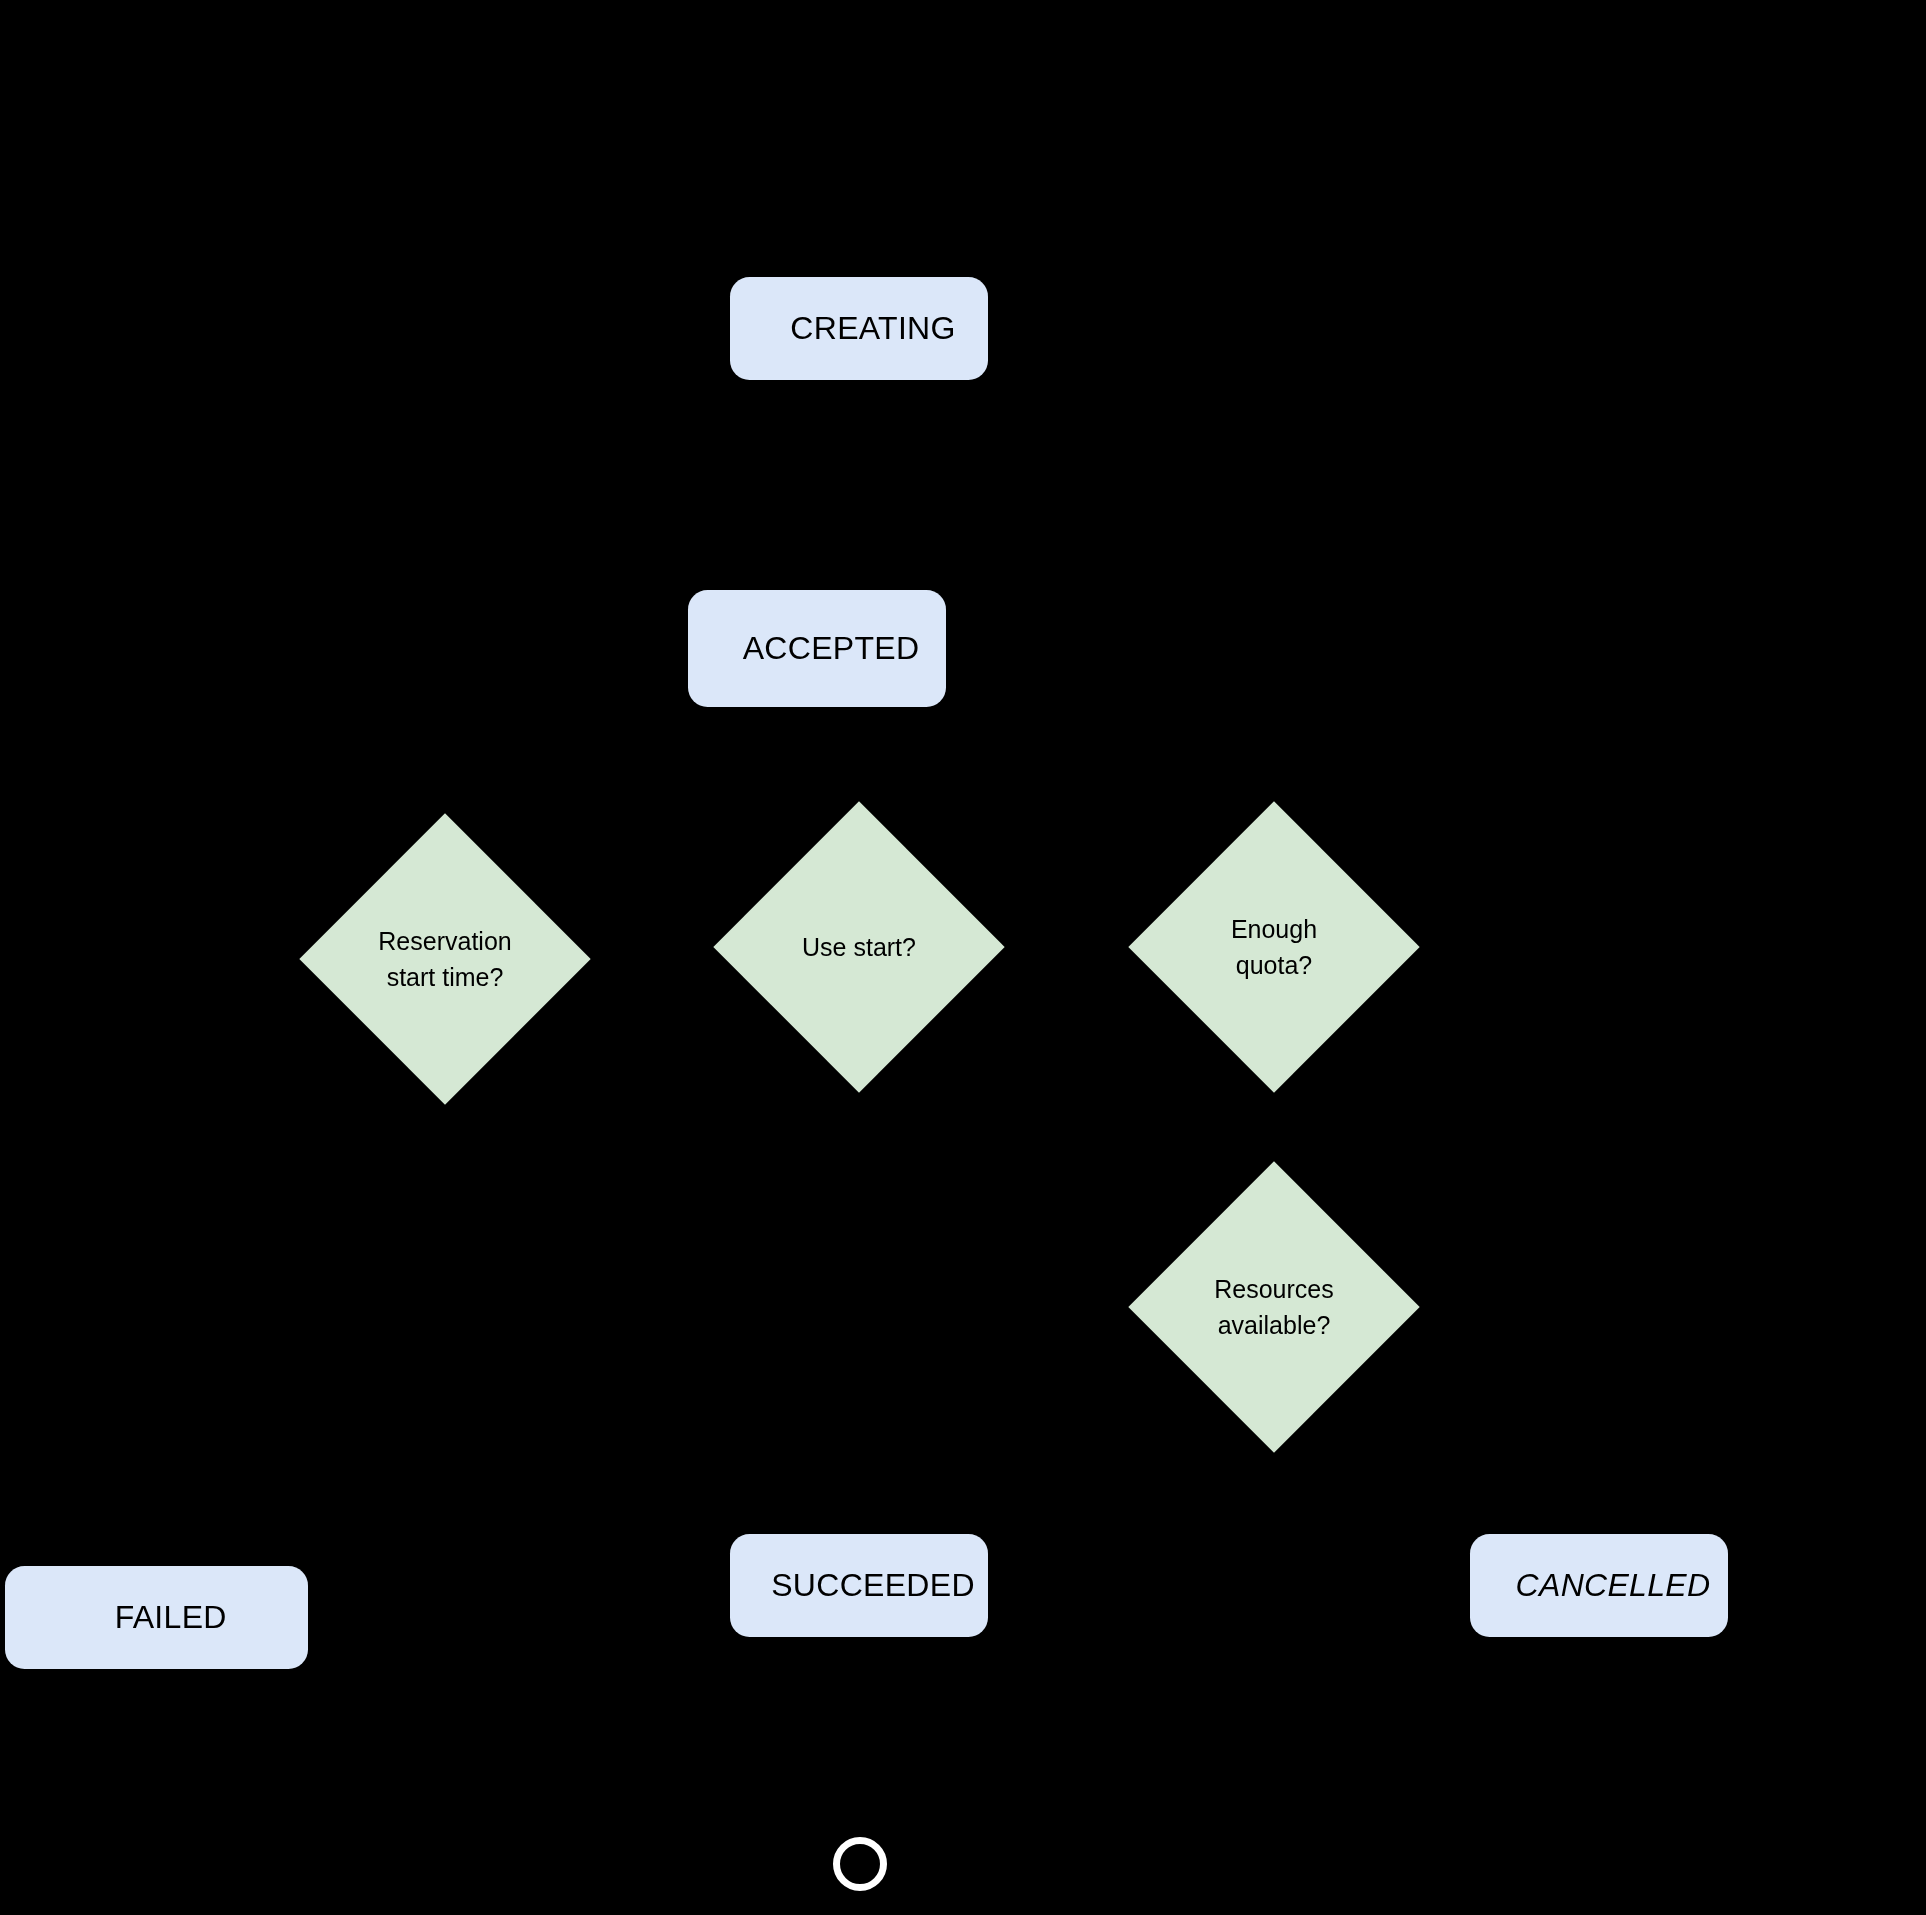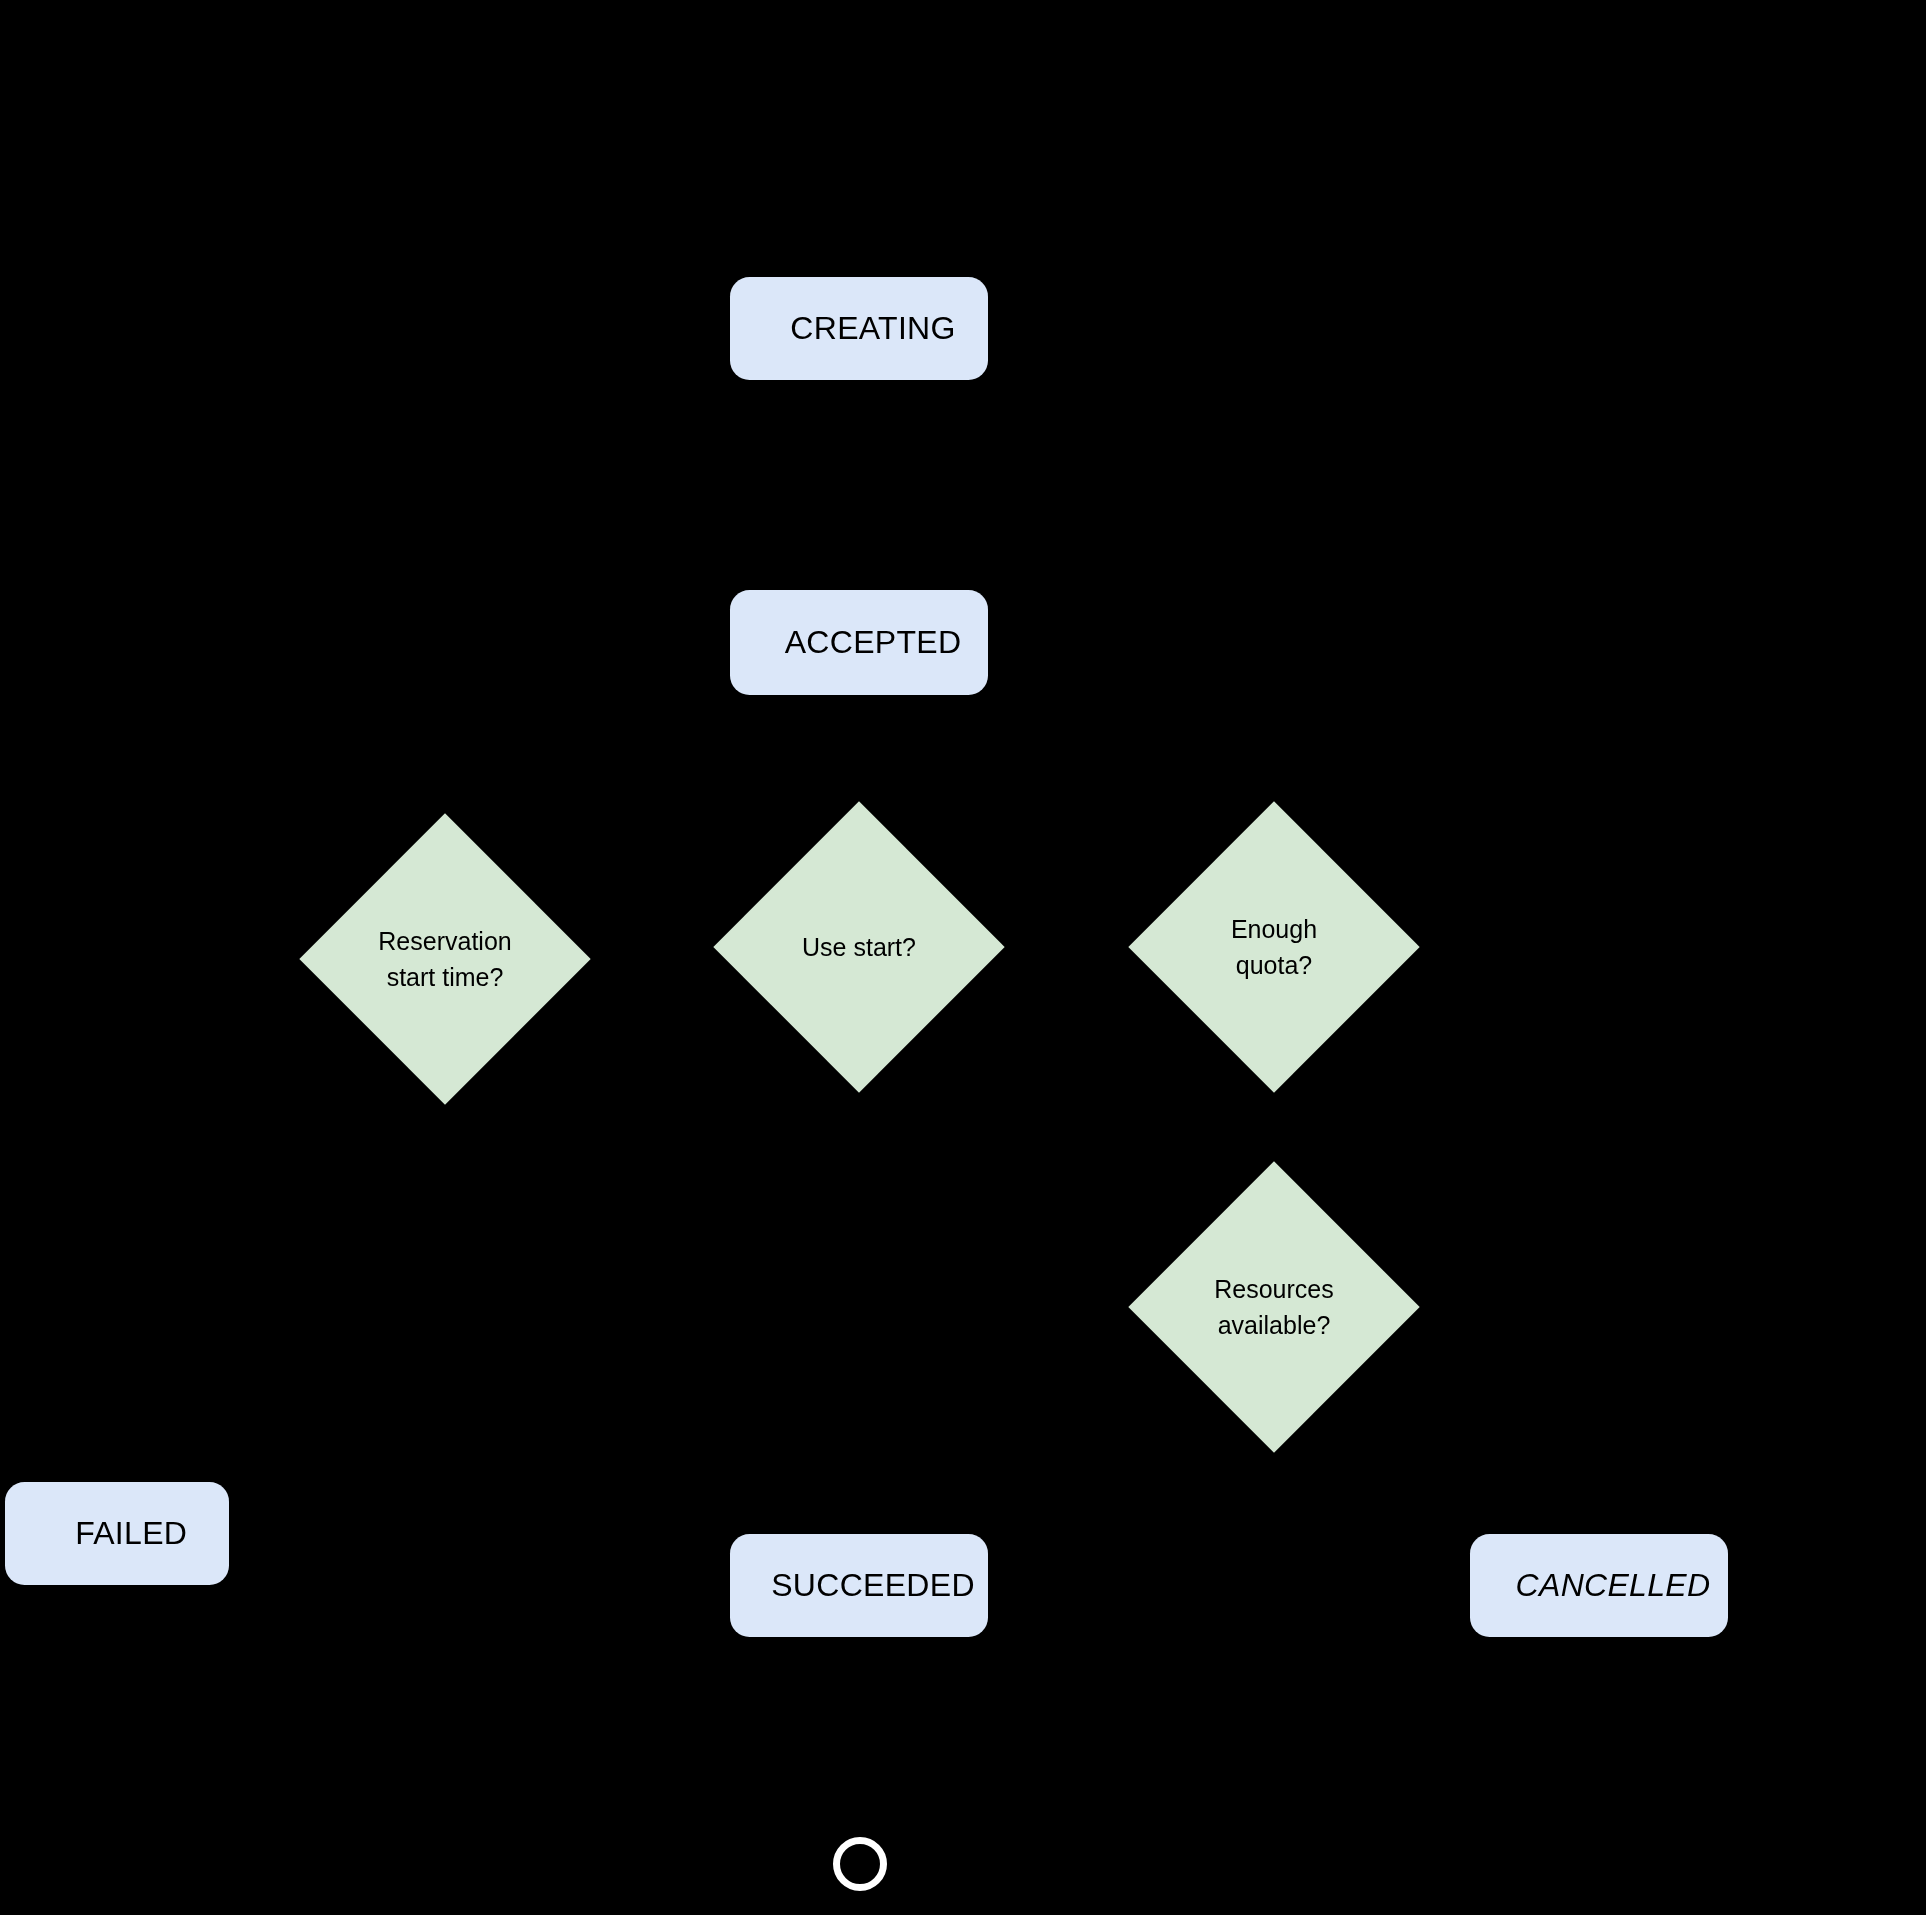--- a/index.html
+++ b/index.html
@@ -101,25 +101,25 @@
     <path d="M2467 2116 L2467 2248"></path>
     <path d="M2749 1834 L3097 1834 L3097 2970"></path>
     <path d="M2467 2812 L2467 3070 L2847 3070"></path>
     <path d="M1663 3170 L1663 3558"></path>
   </svg>
 
   <div class="state-box" style="left:730px; top:277px; width:258px; height:103px;">
     <span>CREATING</span>
   </div>
 
-  <div class="state-box" style="left:730px; top:590px; width:258px; height:105px;">
+  <div class="state-box" style="left:688px; top:590px; width:258px; height:117px;">
     <span>ACCEPTED</span>
   </div>
 
-  <div class="state-box" style="left:5.2px; top:1482px; width:224px; height:103px;">
+  <div class="state-box" style="left:5.2px; top:1566px; width:303px; height:103px;">
     <span>FAILED</span>
   </div>
 
   <div class="state-box" style="left:730px; top:1534px; width:258px; height:103px;">
     <span>SUCCEEDED</span>
   </div>
 
   <div class="state-box" style="left:1470px; top:1534px; width:258px; height:103px;font-style:italic;">
     <span>CANCELLED</span>
   </div>

